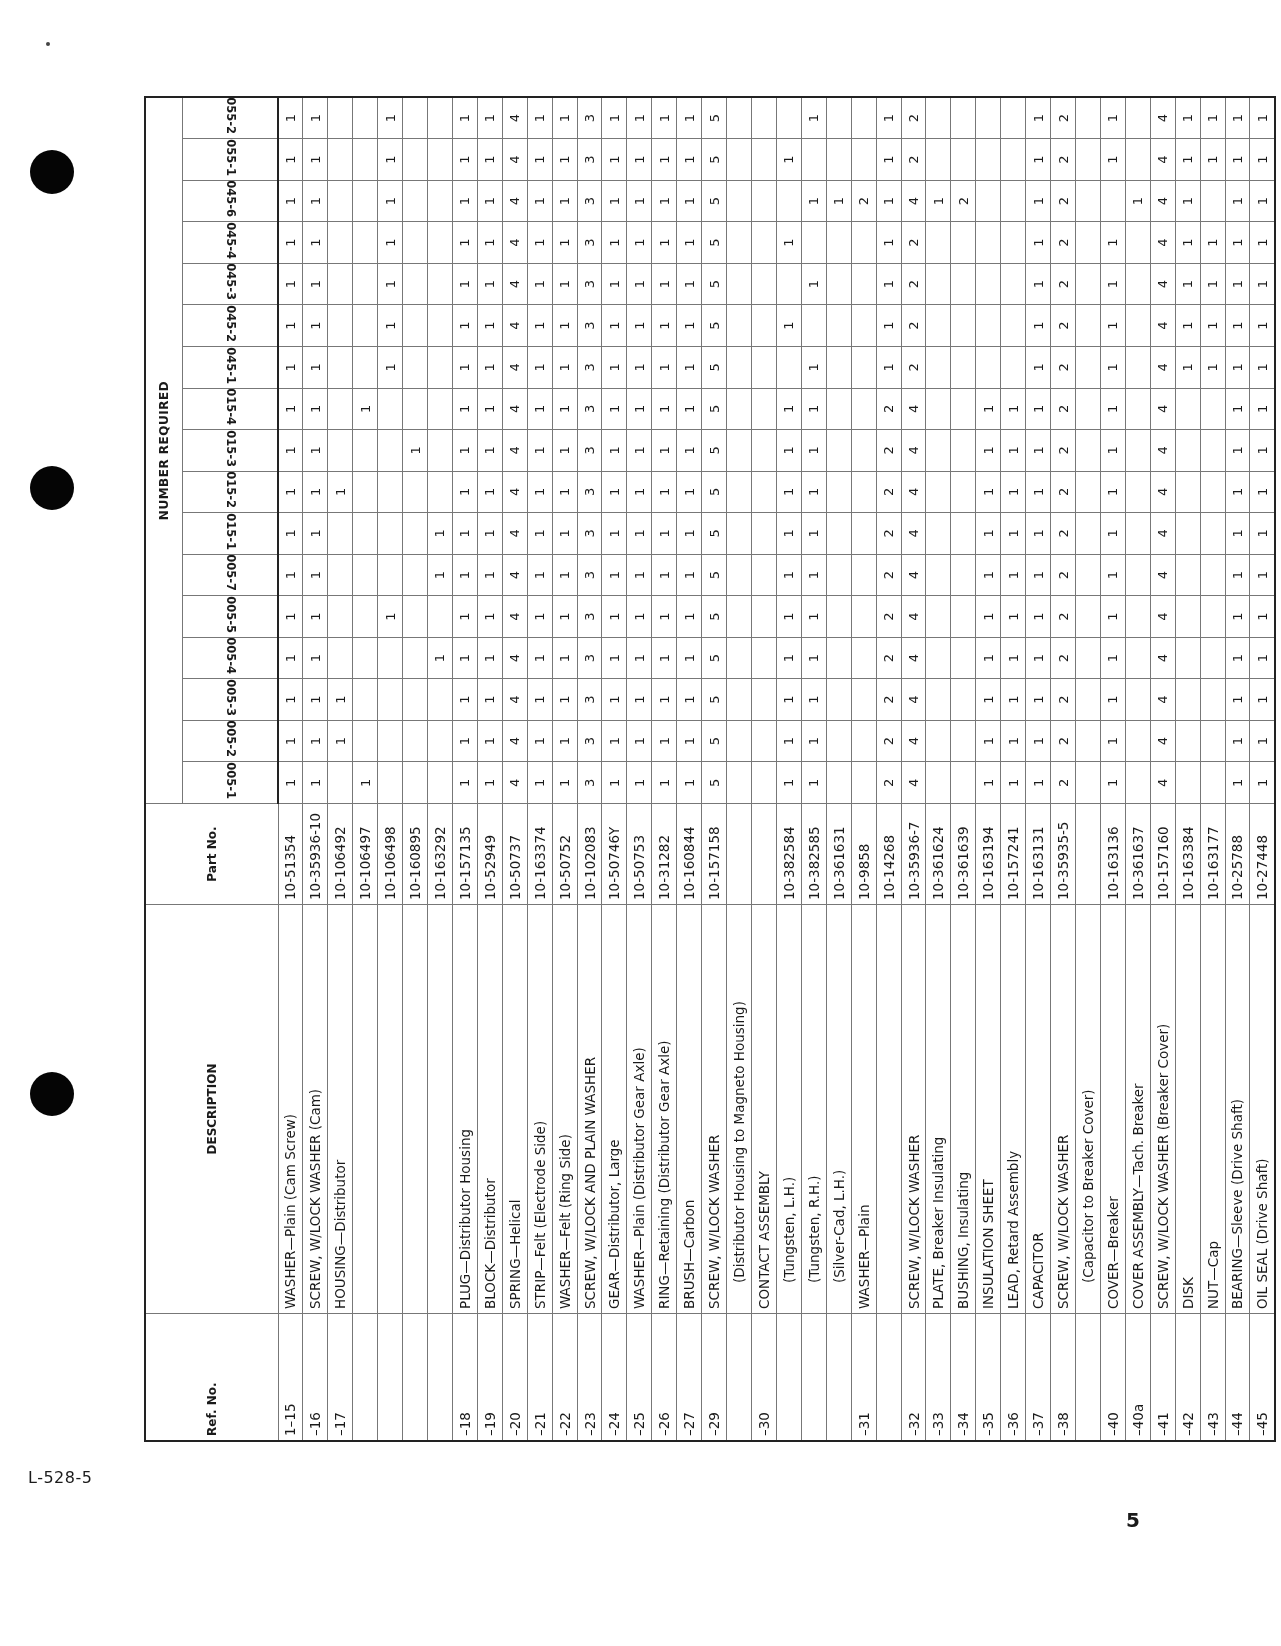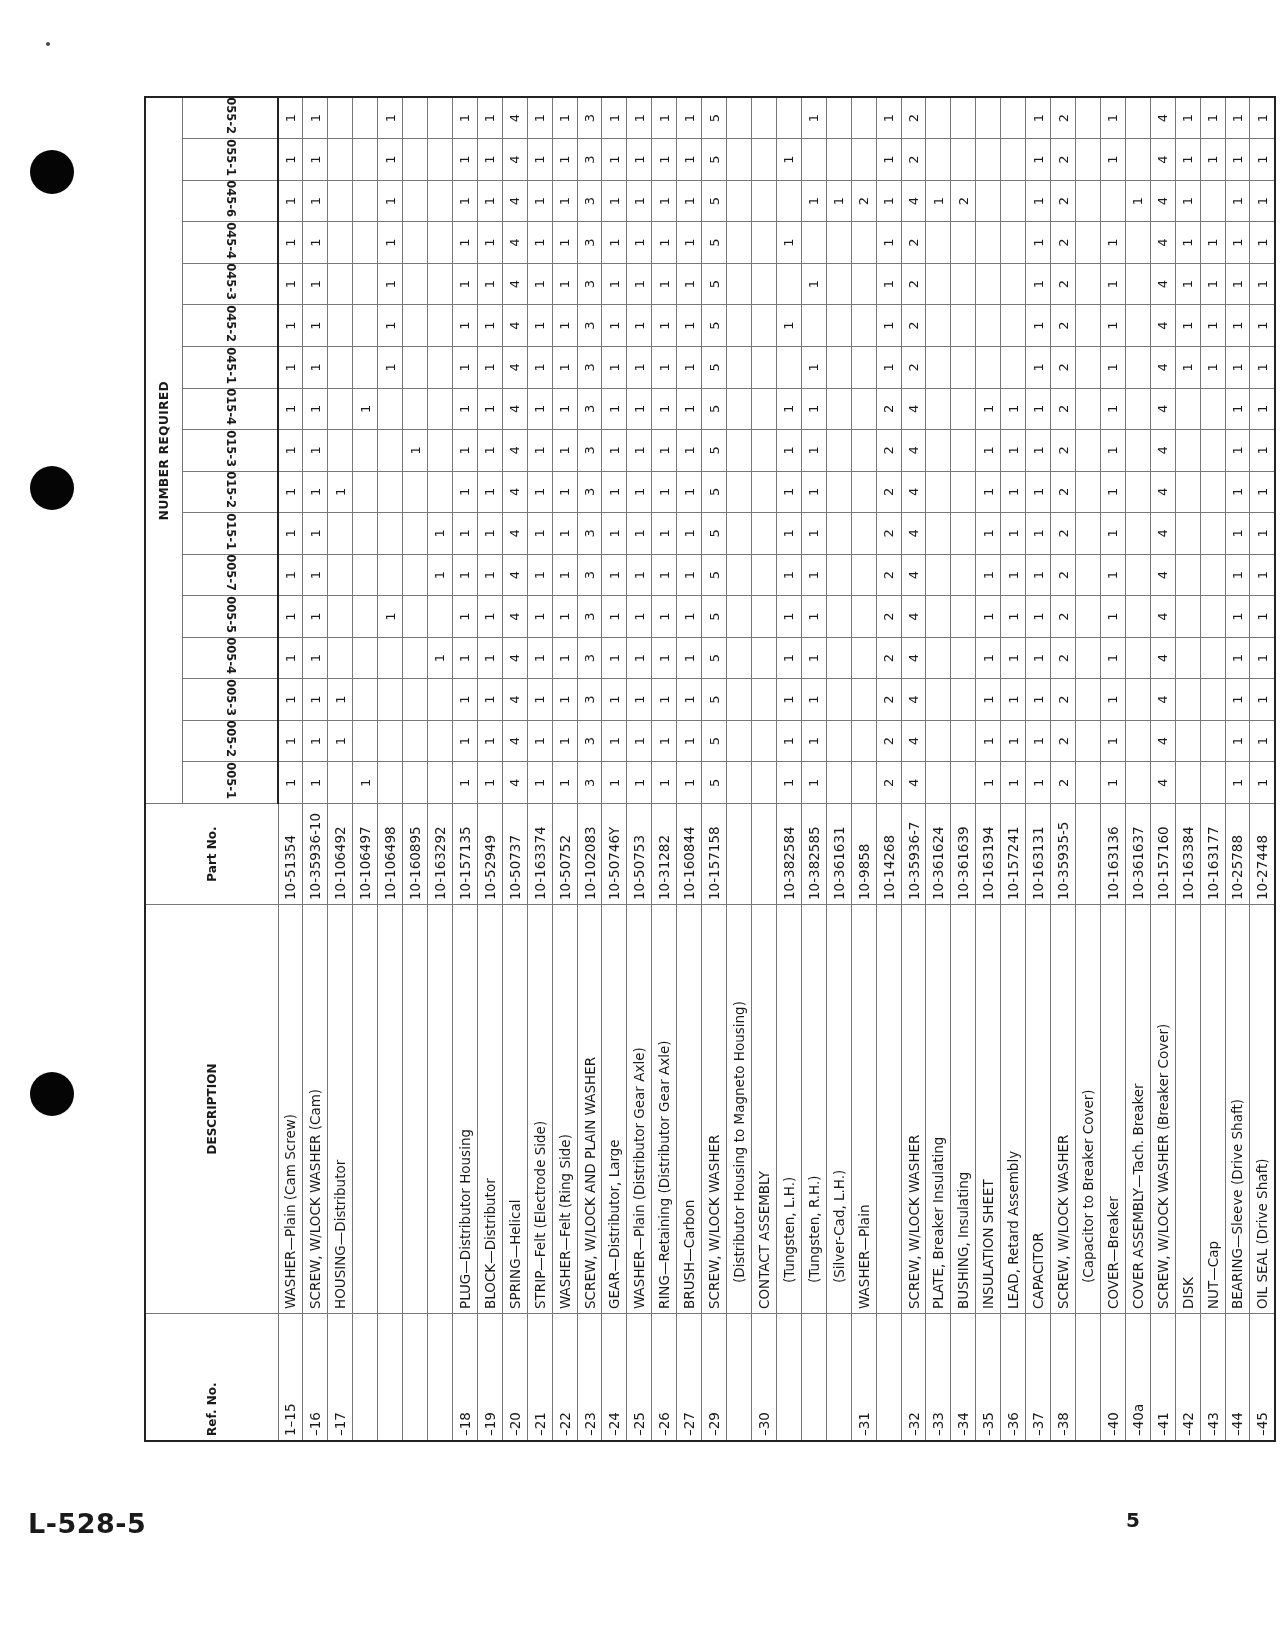--- a/index.html
+++ b/index.html
@@ -1,19 +1,19 @@
 <!DOCTYPE html>
 <html><head>
 <meta charset="utf-8">
 <style>
   html, body { margin:0; padding:0; background:#ffffff; }
   body { width:1281px; height:1646px; position:relative; overflow:hidden; font-family:"DejaVu Sans", sans-serif; color:#1a1a1a; }
   .hole { position:absolute; left:30px; width:44px; height:44px; border-radius:50%; background:#050505; }
   .speck { position:absolute; left:46px; width:4px; height:4px; background:#444; border-radius:50%; }
-  .footer-left { position:absolute; left:28px; top:1508px; font-weight:bold; font-size:27px; letter-spacing:0.5px; }
+  .footer-left { position:absolute; left:28px; top:1468px; font-weight:normal; font-size:16px; letter-spacing:0.5px; }
   .footer-right { position:absolute; left:1126px; top:1508px; font-weight:bold; font-size:20px; }
   
   .rot-wrap { position:absolute; left:144px; top:96px; width:1132px; height:1346px; }
   .rot { position:absolute; left:0; top:1346px; width:1346px; height:1132px; transform-origin:0 0; transform:rotate(-90deg); }
   table { border-collapse:collapse; width:1346px; height:1132px; table-layout:fixed; font-size:13.5px; }
   td, th { border:1px solid #777; padding:0 4px; white-space:nowrap; overflow:hidden; }
   th { font-weight:bold; font-size:12px; }
   .outer { border:2px solid #222; }
   .hdr-bottom td, .hdr-bottom th { border-bottom:2px solid #222; }
   .c-ref { width:118px; text-align:left; }

